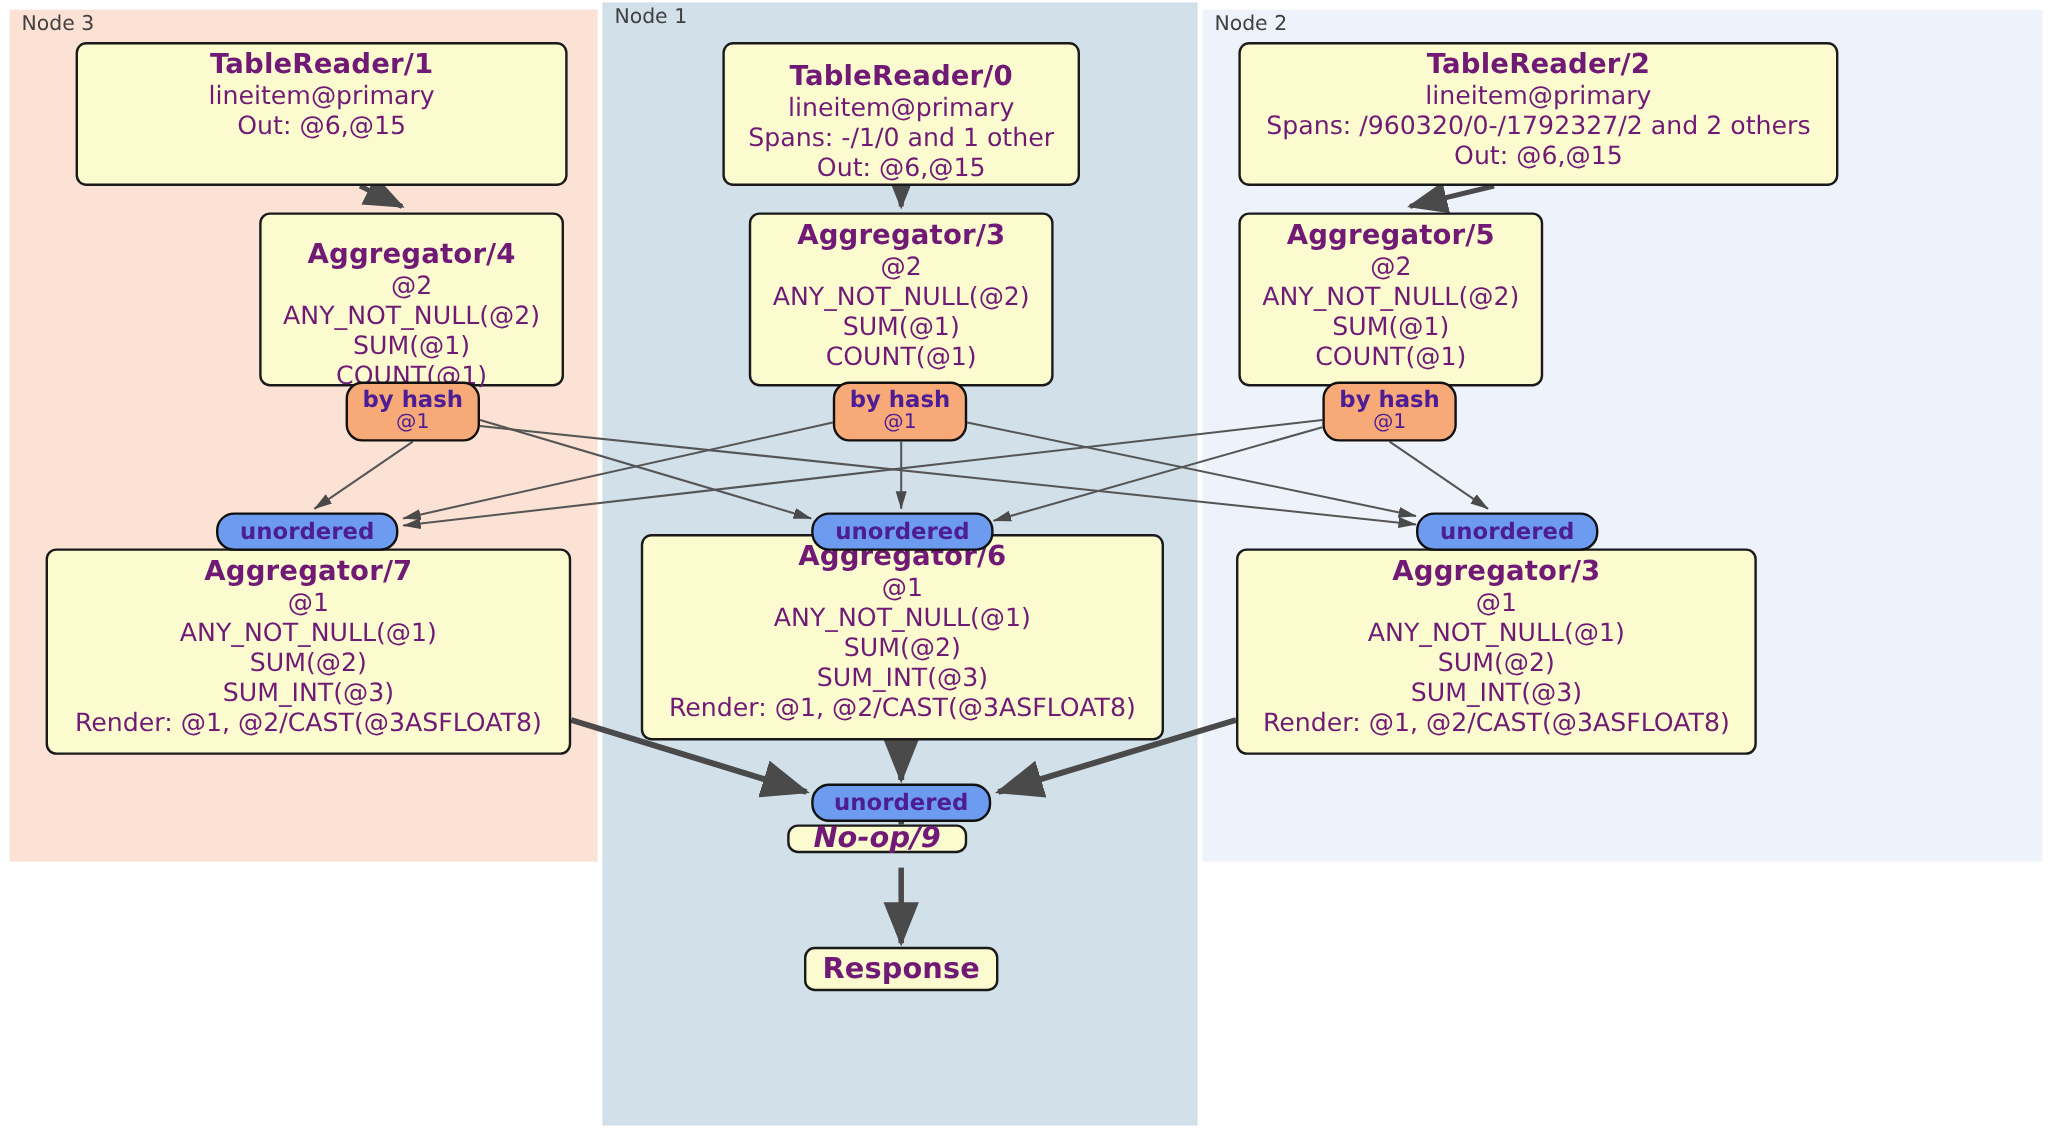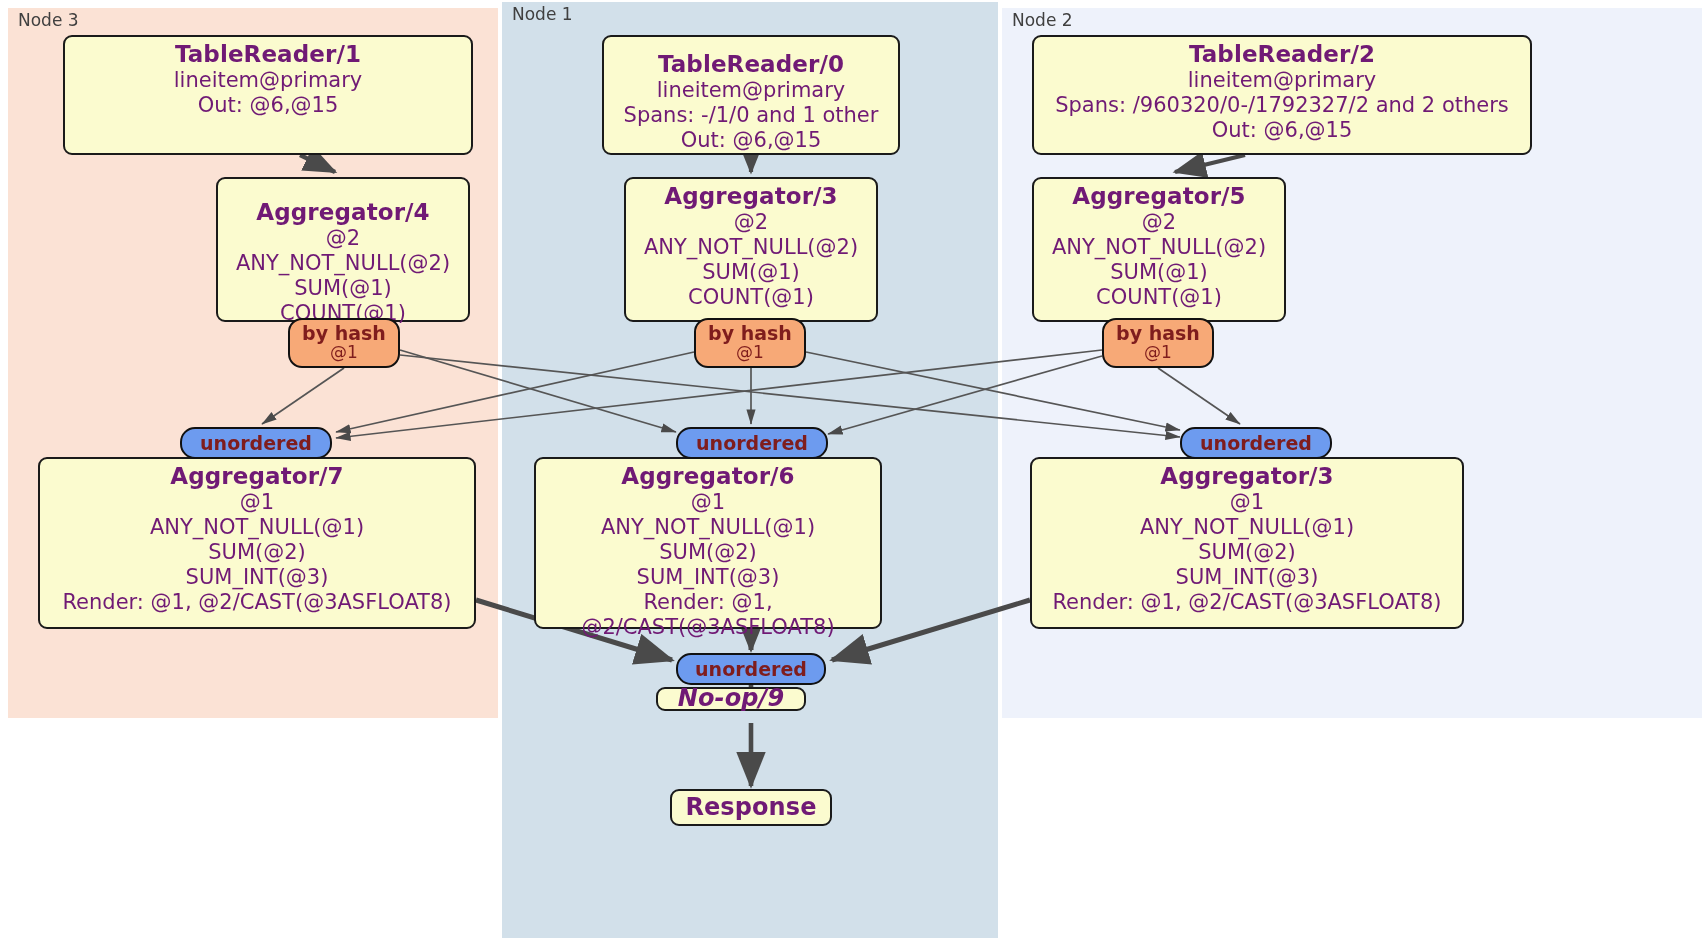--- a/index.html
+++ b/index.html
@@ -14,21 +14,21 @@
   .box{position:absolute;box-sizing:border-box;background:#fbfbcf;border:2.5px solid #1a1a1a;
        border-radius:9px;text-align:center;color:#701a75;display:flex;flex-direction:column;
        align-items:center;justify-content:flex-start;}
   .box .title{font-weight:bold;font-size:23px;line-height:1.16;letter-spacing:.1px;}
   .box .line{font-size:21px;line-height:1.19;}
   .box.compact{justify-content:center;}
   .box.compact .title{font-size:24px;}
 
   .pill{position:absolute;box-sizing:border-box;border:2.3px solid #111;border-radius:17px;
         text-align:center;display:flex;flex-direction:column;align-items:center;
-        justify-content:center;color:#7f1d1d;}
+        justify-content:center;color:#4c1d95;}
   .pill.hash{background:#f7a977;border-radius:14px;}
   .pill.hash .t{font-weight:bold;font-size:19px;line-height:1.05;}
   .pill.hash .s{font-size:17px;line-height:1.05;}
   .pill.unord{background:#6d9bef;border-radius:15px;}
   .pill.unord .t{font-weight:bold;font-size:19px;}
 </style>
 </head>
 <body>
 
 <div id="canvas">
@@ -126,21 +126,21 @@
         <div class="line">COUNT(@1)</div>
       </div>
       <div class="box" style="left: 38px; top: 457px; width: 438px; height: 172px; padding-top: 4px;">
         <div class="title">Aggregator/7</div>
         <div class="line">@1</div>
         <div class="line">ANY_NOT_NULL(@1)</div>
         <div class="line">SUM(@2)</div>
         <div class="line">SUM_INT(@3)</div>
         <div class="line">Render: @1, @2/CAST(@3ASFLOAT8)</div>
       </div>
-      <div class="box" style="left: 534px; top: 457px; width: 348px; height: 172px; padding-top: 4px;">
+      <div class="box" style="left: 534px; top: 445px; width: 436px; height: 172px; padding-top: 4px;">
         <div class="title">Aggregator/6</div>
         <div class="line">@1</div>
         <div class="line">ANY_NOT_NULL(@1)</div>
         <div class="line">SUM(@2)</div>
         <div class="line">SUM_INT(@3)</div>
         <div class="line">Render: @1, @2/CAST(@3ASFLOAT8)</div>
       </div>
       <div class="box" style="left: 1030px; top: 457px; width: 434px; height: 172px; padding-top: 4px;">
         <div class="title">Aggregator/3</div>
         <div class="line">@1</div>

